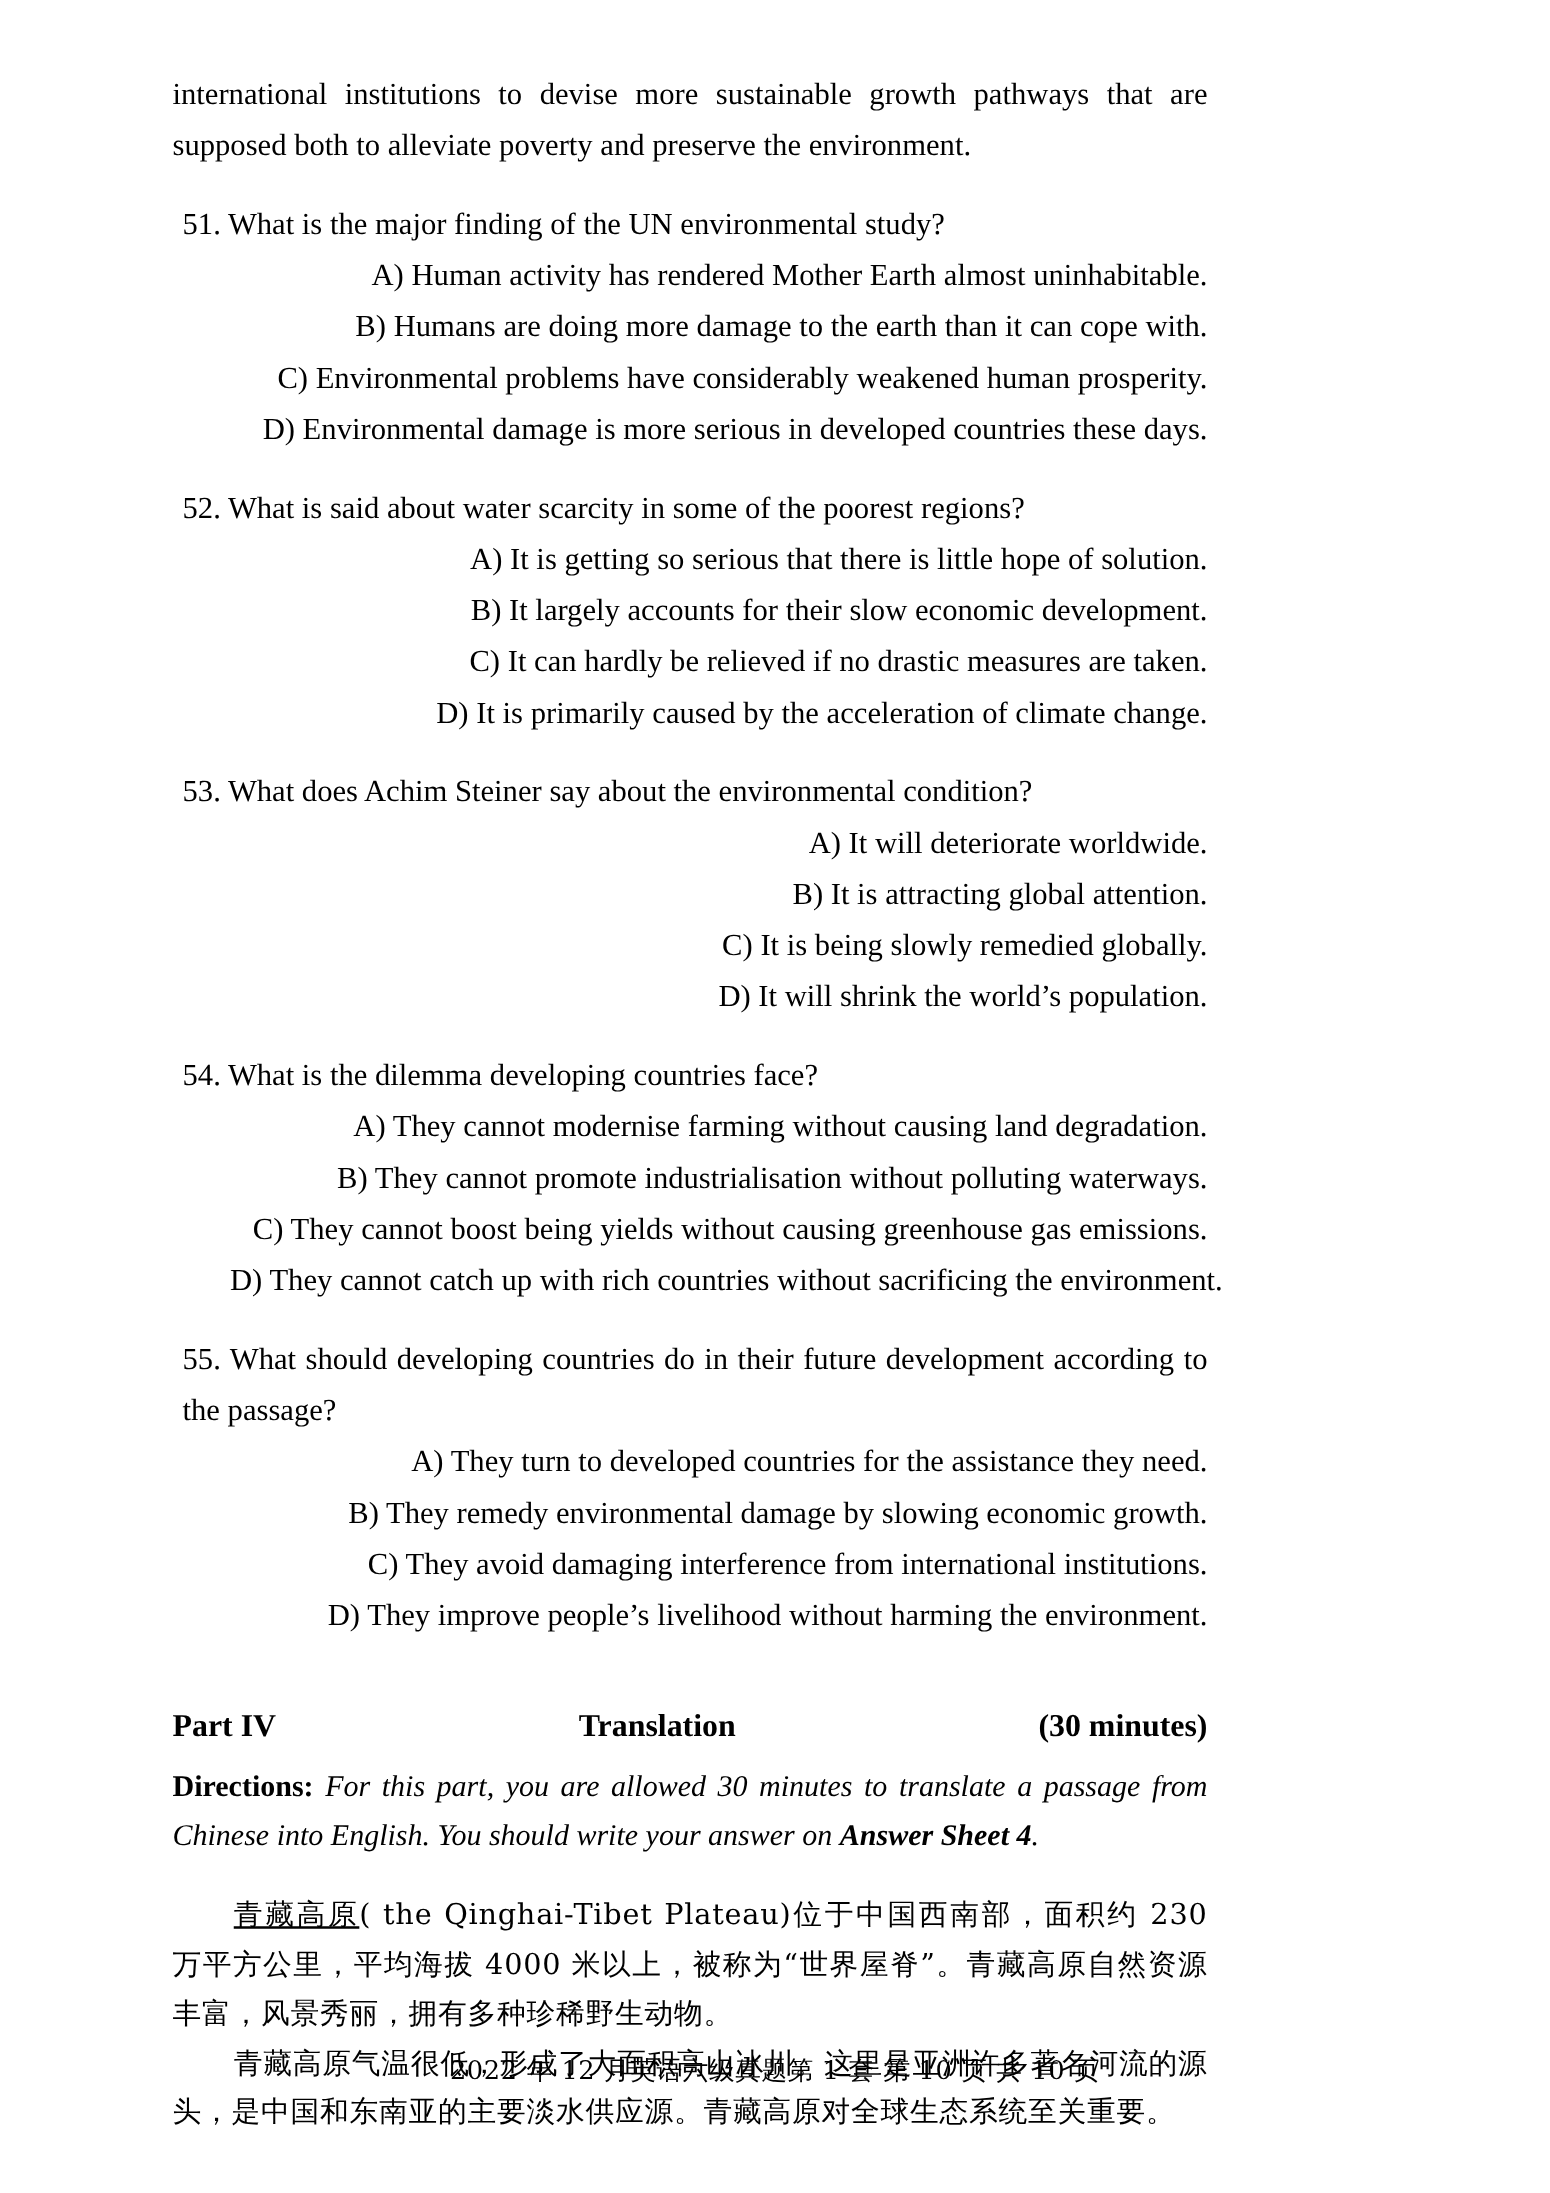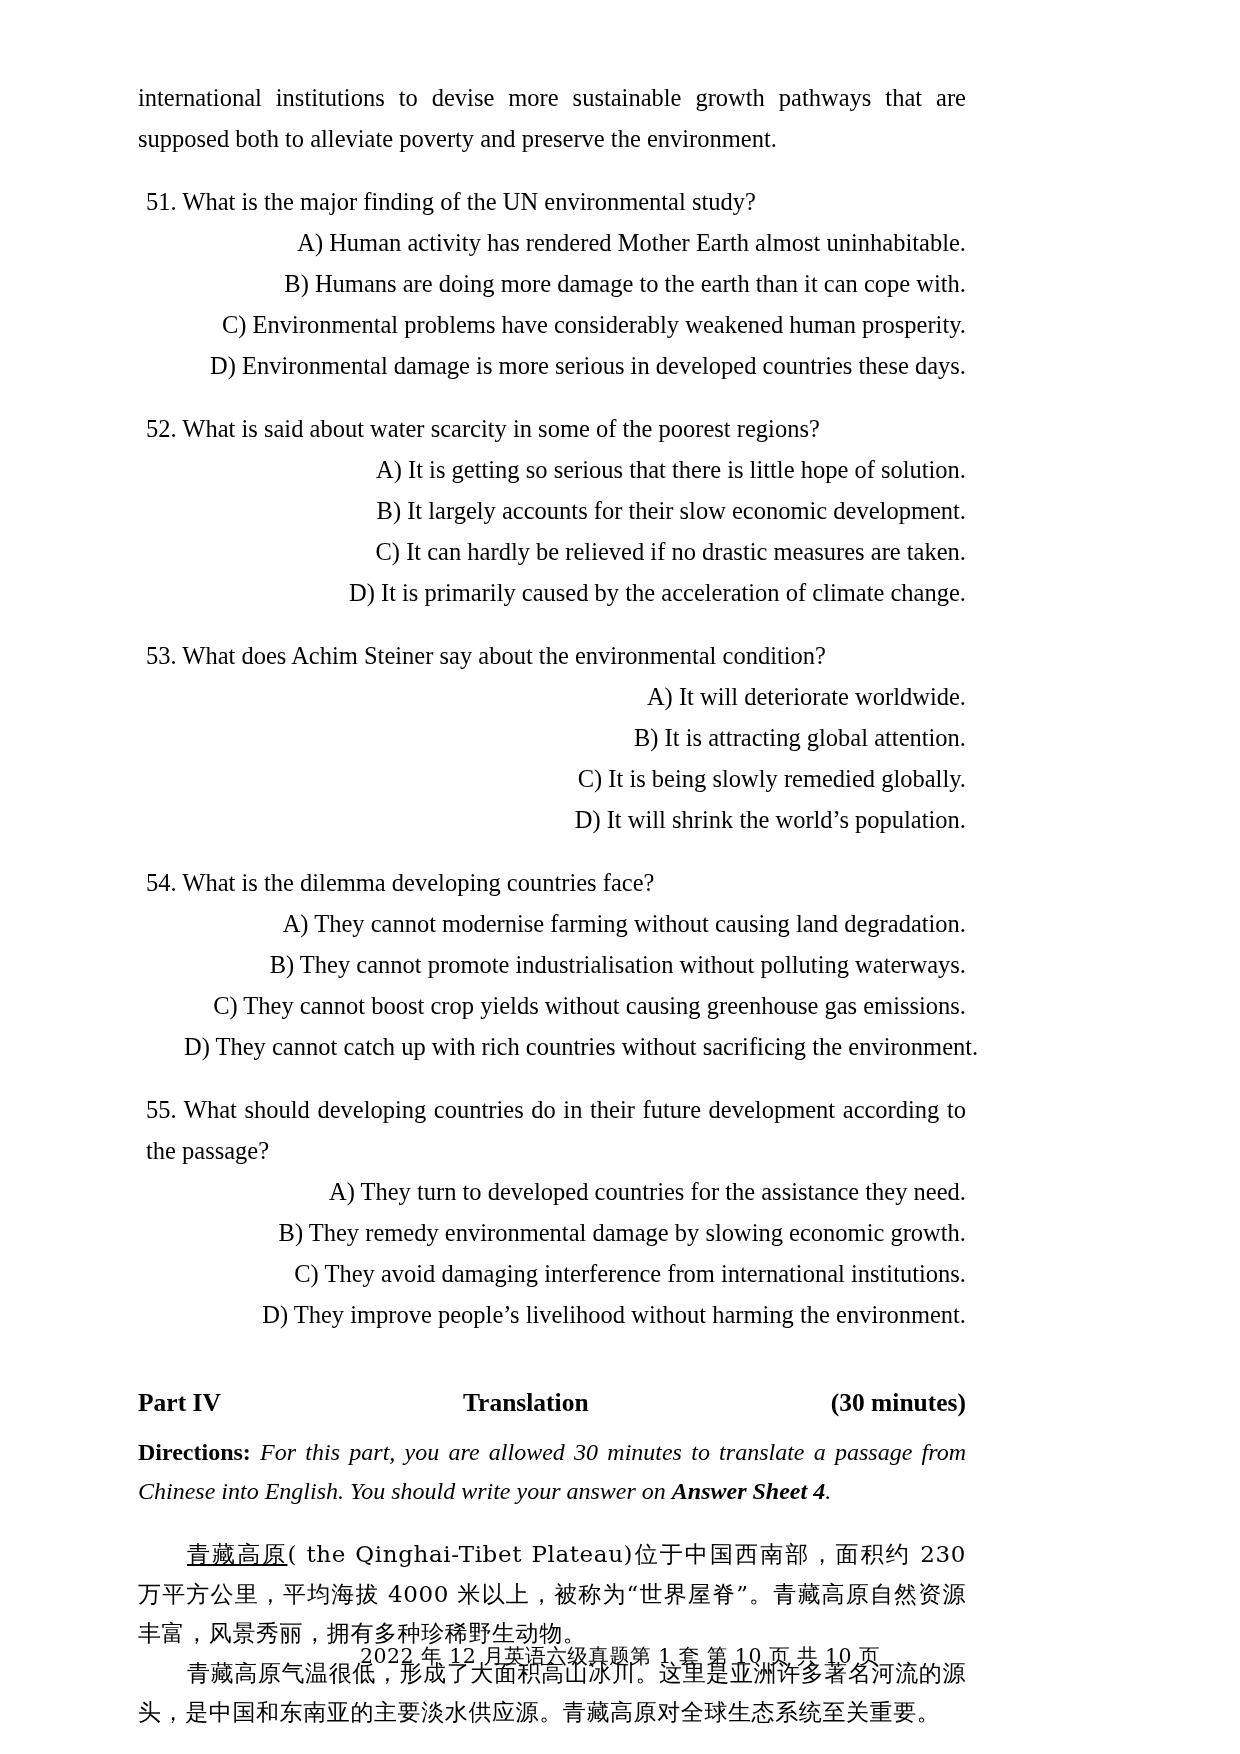--- a/index.html
+++ b/index.html
@@ -15,21 +15,21 @@
     color: #000000;
     overflow: hidden;
   }
 
   .page {
     position: absolute;
     left: 0; top: 0;
     width: 1240px;
     height: 1754px;
     box-sizing: border-box;
-    padding: 77px 138px 0 138px;
+    padding: 55px 138px 0 138px;
   }
 
   .content {
     width: 828px;
   }
 
   
   .para-justify {
     font-size: 24.5px;
     line-height: 41px;
@@ -162,21 +162,21 @@
       <p class="opt">D) It will shrink the world’s population.</p>
     </div>
 
     <div class="qblock">
       <p class="qstem single">
         <span>54.</span>
         <span>What is the dilemma developing countries face?</span>
       </p>
       <p class="opt">A) They cannot modernise farming without causing land degradation.</p>
       <p class="opt">B) They cannot promote industrialisation without polluting waterways.</p>
-      <p class="opt">C) They cannot boost crop yields without causing greenhouse gas emissions.</p>
+      <p class="opt">C) They cannot boost being yields without causing greenhouse gas emissions.</p>
       <p class="opt">D) They cannot catch up with rich countries without sacrificing the environment.</p>
     </div>
 
     <div class="qblock">
       <p class="qstem">
         <span>55.</span>
         <span>What should developing countries do in their future development according to the passage?</span>
       </p>
       <p class="opt">A) They turn to developed countries for the assistance they need.</p>
       <p class="opt">B) They remedy environmental damage by slowing economic growth.</p>

